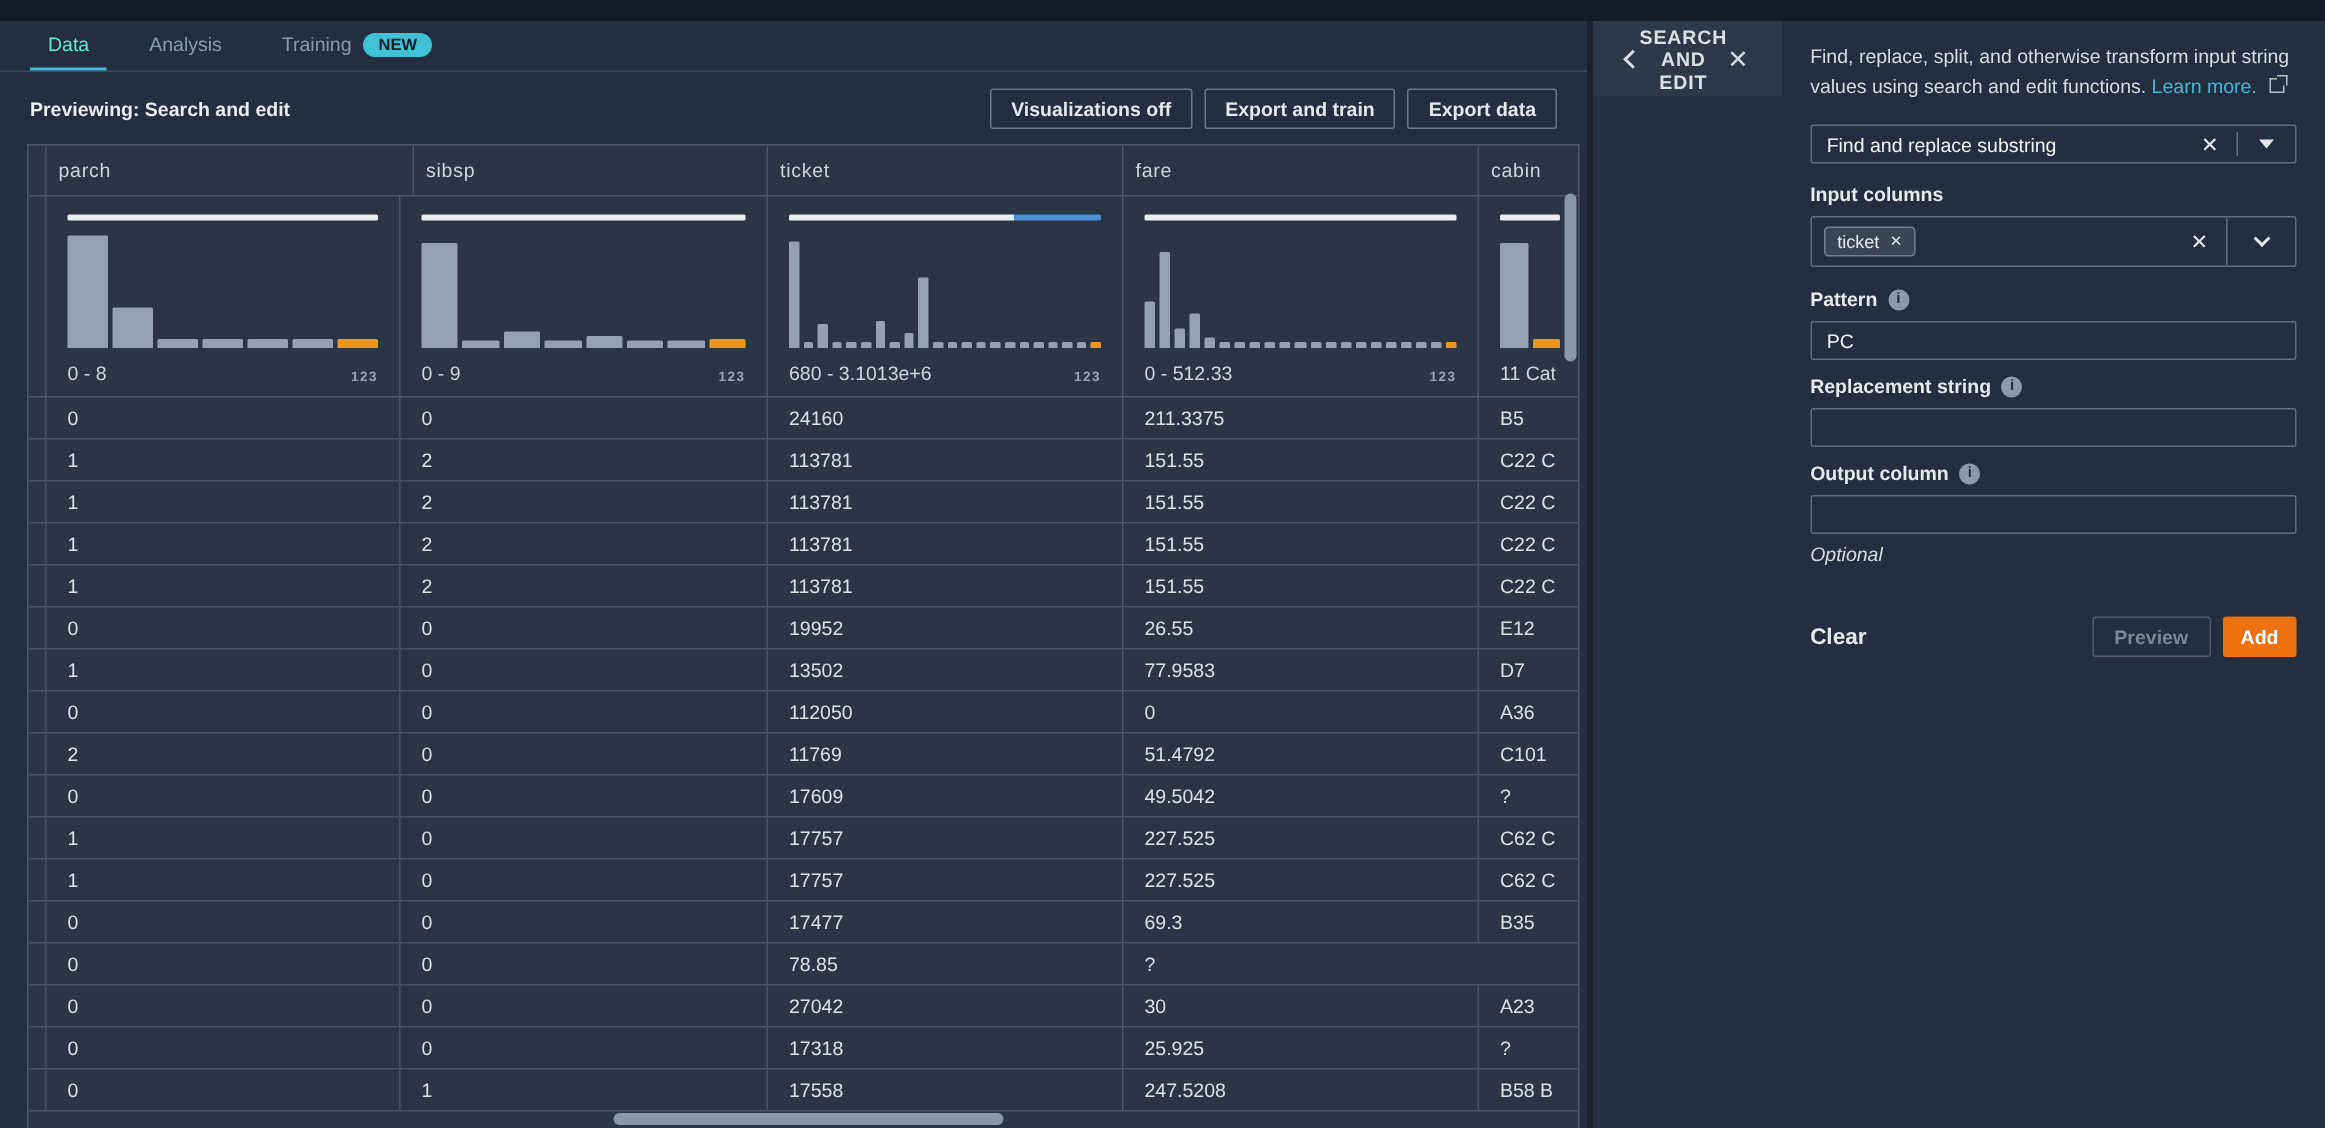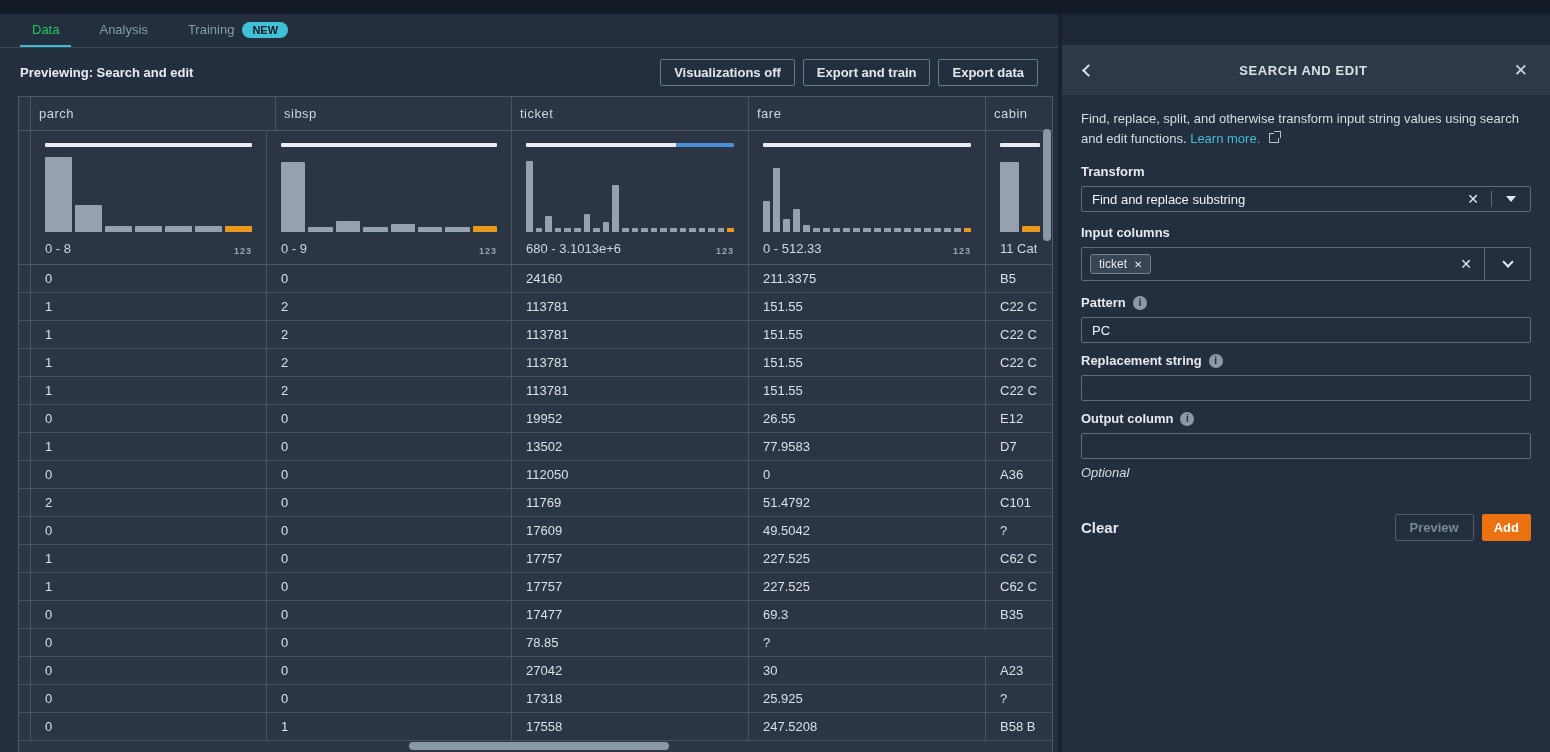--- a/index.html
+++ b/index.html
@@ -2,28 +2,28 @@
 <html><head>
 <meta charset="utf-8">
 <style>
   * { margin:0; padding:0; box-sizing:border-box; }
   html,body { width:1550px; height:752px; overflow:hidden; background:#232f3e;
     font-family:"Liberation Sans", sans-serif; color:#d5dde3; }
   .topstrip { height:14px; background:#121b26; width:100%; }
   .layout { display:flex; height:738px; }
   .main { width:1058px; flex:0 0 1058px; display:flex; flex-direction:column; }
   .divider { width:4px; flex:0 0 4px; background:#19222e; }
-  .panel { width:488px; flex:0 0 488px; background:#232f3e; display:flex; flex-direction:column; }
+  .panel { width:488px; flex:0 0 488px; background:#232f3e; display:flex; }
 
   
   .tabbar { height:34px; display:flex; align-items:stretch; padding-left:20px;
     border-bottom:1px solid #3d4857; }
   .tab { padding:0 12px; margin-right:16px; display:flex; align-items:center; gap:8px;
     font-size:13px; color:#879ba6; cursor:pointer; border-bottom:2px solid transparent; }
-  .tab.active { color:#22c55e; border-bottom-color:#44b9d6; }
+  .tab.active { color:#5eead4; border-bottom-color:#44b9d6; }
   .badge-new { background:#41c1d5; color:#0f1b25; font-size:11px; font-weight:bold;
     padding:2px 10px; border-radius:10px; }
 
   
   .toolbar { height:48px; display:flex; align-items:center; padding:0 20px; }
   .previewing { font-size:13px; font-weight:bold; color:#e9edf1; }
   .toolbar .btns { margin-left:auto; display:flex; gap:8px; }
   .o-btn { background:transparent; border:1px solid #697989; border-radius:2px;
     color:#e3e8ec; font-family:inherit; font-size:13px; font-weight:bold;
     padding:5px 13px; cursor:pointer; }
@@ -422,21 +422,20 @@
       <span class="close-x">✕</span>
     </div>
 
     <div class="panel-body">
       <div class="panel-desc">
         <span>Find, replace, split, and otherwise transform input string values using search and edit functions.</span>
         <span class="link">Learn more.</span>
         <span class="extlink"></span>
       </div>
 
-      <div class="flabel">Transform</div>
       <div class="selectbox">
         <span class="val">Find and replace substring</span>
         <span class="sel-right">
           <span class="xicon">✕</span>
           <span class="sel-sep"></span>
           <span class="caret-down"></span>
         </span>
       </div>
 
 

